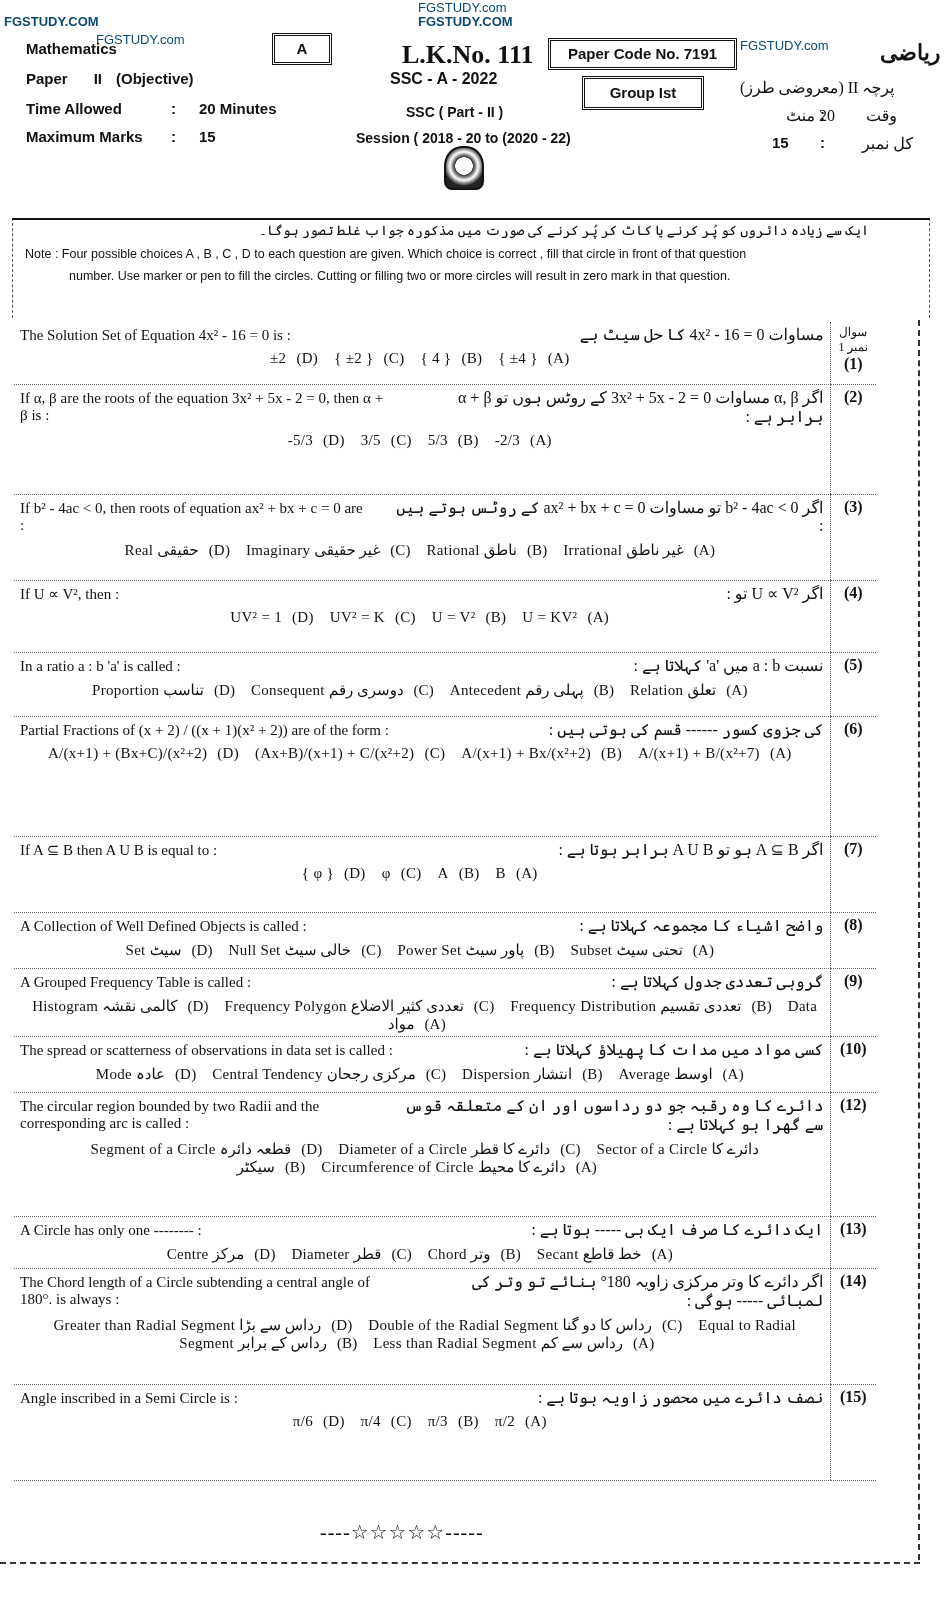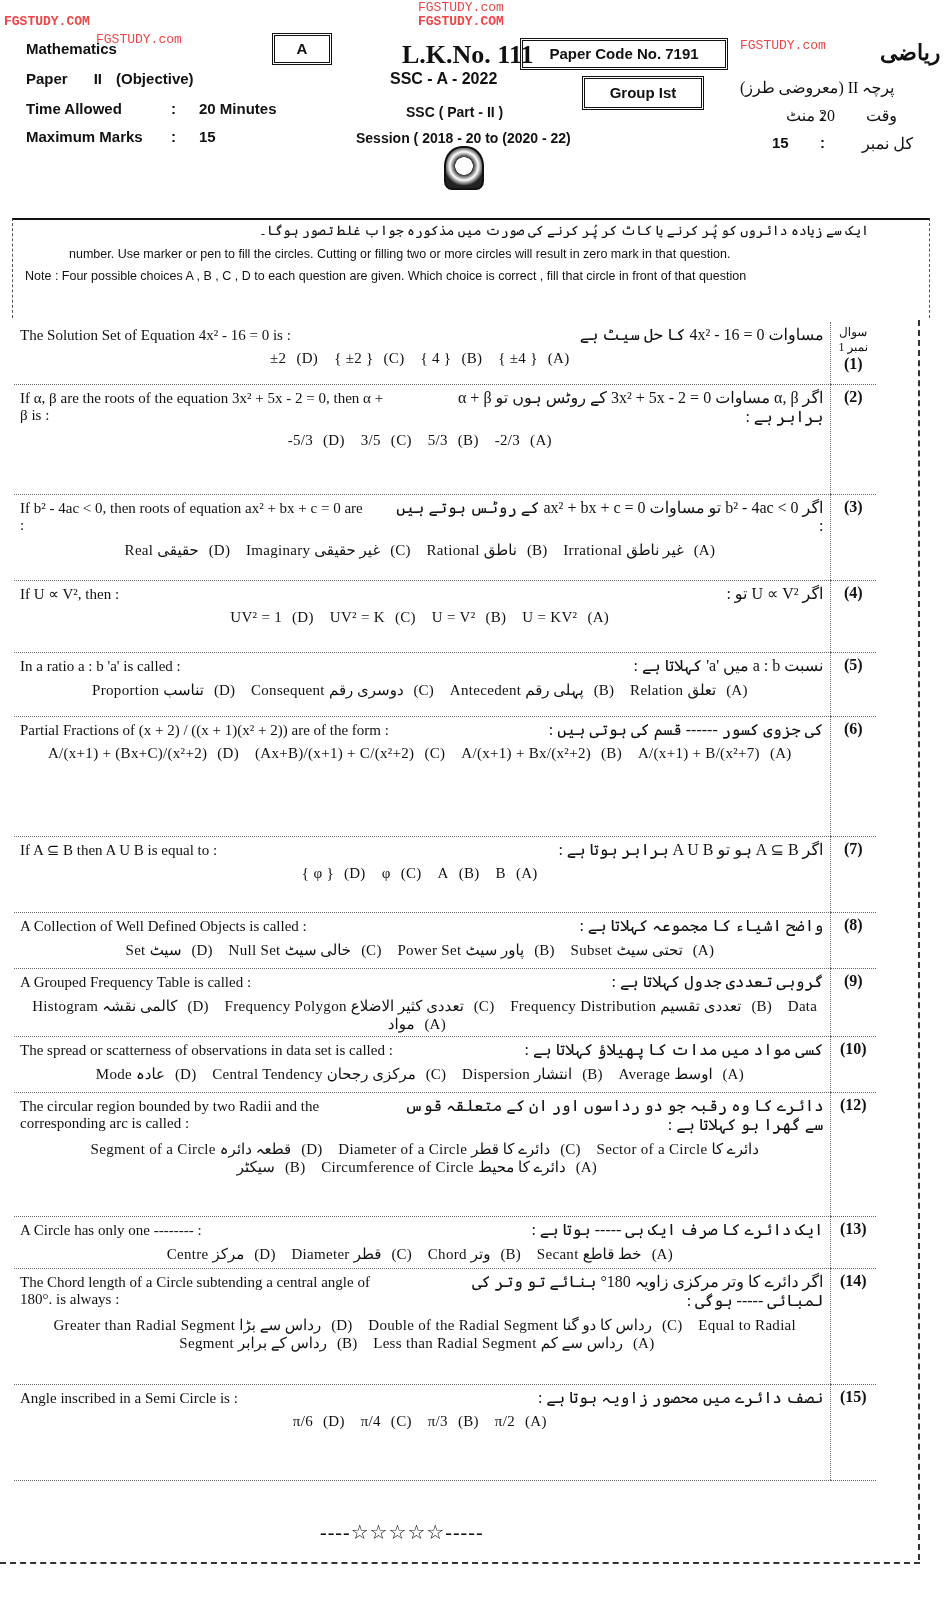--- a/index.html
+++ b/index.html
@@ -1,18 +1,18 @@
 <!DOCTYPE html>
 <html><head>
 <meta charset="utf-8">
 <style>
   * { box-sizing: border-box; margin: 0; padding: 0; }
   body { width: 945px; height: 1599px; background: #fff; color: #111; font-family: "Liberation Serif", serif; position: relative; overflow: hidden; }
   .abs { position: absolute; }
-  .wm { font-family: Liberation Mono, monospace; font-size: 13px; color: #ef4444; }
+  .wm { font-family: Liberation Sans, sans-serif; font-size: 13px; color: #0c4a6e; }
   .hdr { font-family: "Liberation Sans", sans-serif; font-weight: bold; font-size: 15px; }
   .box { border: 3px double #111; text-align: center; font-family: "Liberation Sans", sans-serif; font-weight: bold; font-size: 15px; }
   .urdu { direction: rtl; font-size: 16px; }
   .notebox { position: absolute; left: 12px; top: 218px; width: 918px; height: 100px; border-left: 1px dashed #555; border-right: 1px dashed #555; border-top: 2px solid #111; }
   .note-en { font-family: "Liberation Sans", sans-serif; font-size: 12.5px; }
   table.qs { position: absolute; left: 14px; top: 322px; width: 862px; border-collapse: collapse; }
   table.qs td { border-bottom: 1px dotted #666; vertical-align: top; padding: 3px 6px; font-size: 15px; }
   table.qs td.num { width: 46px; border-left: 1px dotted #666; text-align: center; font-weight: bold; font-size: 16px; }
   .row { display: flex; justify-content: space-between; align-items: baseline; gap: 22px; }
   .opts { text-align: center; margin-top: 6px; letter-spacing: 0.3px; }
@@ -45,42 +45,42 @@
 </div>
 <div class="abs" style="left:26px;top:128px;width:270px;display:flex;">
   <span class="hdr" style="width:145px;">Maximum Marks</span>
   <span class="hdr" style="width:28px;">:</span>
   <span class="hdr">15</span>
 </div>
 
 <div class="abs box" style="left:272px;top:33px;width:60px;height:32px;line-height:26px;">A</div>
 
 <div class="abs" style="left:402px;top:40px;font-weight:bold;font-size:26px;font-family:'Liberation Serif',serif;">L.K.No. 111</div>
-<div class="abs box" style="left:520px;top:38px;width:208px;height:32px;line-height:26px;">Paper Code No. 7191</div>
+<div class="abs box" style="left:548px;top:38px;width:189px;height:32px;line-height:26px;">Paper Code No. 7191</div>
 <div class="abs" style="left:390px;top:70px;font-weight:bold;font-size:16px;font-family:'Liberation Sans',sans-serif;">SSC - A - 2022</div>
 <div class="abs box" style="left:582px;top:76px;width:122px;height:34px;line-height:28px;">Group Ist</div>
 <div class="abs hdr" style="left:406px;top:104px;font-size:14px;">SSC ( Part - II )</div>
 <div class="abs hdr" style="left:356px;top:130px;font-size:14px;">Session ( 2018 - 20 to  (2020 - 22)</div>
 
 <div class="abs urdu" style="left:880px;top:40px;font-size:22px;font-weight:bold;">ریاضی</div>
 <div class="abs urdu" style="left:862px;top:78px;">پرچہ</div>
 <div class="abs urdu" style="left:740px;top:78px;">II (معروضی طرز)</div>
 <div class="abs urdu" style="left:866px;top:106px;">وقت</div>
 <div class="abs urdu" style="left:786px;top:106px;font-weight:normal;">20 منٹ</div>
 <div class="abs urdu" style="left:862px;top:134px;">کل نمبر</div>
 <div class="abs hdr" style="left:772px;top:134px;">15</div>
 <div class="abs hdr" style="left:820px;top:106px;">:</div>
 <div class="abs hdr" style="left:820px;top:134px;">:</div>
 
 <div class="logo"></div>
 
 <div class="notebox">
   <div class="urdu" style="padding:2px 60px 0 8px;font-size:13.5px;">ایک سے زیادہ دائروں کو پُر کرنے یا کاٹ کر پُر کرنے کی صورت میں مذکورہ جواب غلط تصور ہوگا۔</div>
+  <div class="note-en" style="padding:8px 0 0 12px;">Note : Four possible choices A , B , C , D to each question are given. Which choice is correct , fill that circle in front of that question</div>
   <div class="note-en" style="padding:8px 0 0 56px;">number. Use marker or pen to fill the circles. Cutting or filling two or more circles will result in zero mark in that question.</div>
-  <div class="note-en" style="padding:8px 0 0 12px;">Note : Four possible choices A , B , C , D to each question are given. Which choice is correct , fill that circle in front of that question</div>
 </div>
 
 <div class="rightedge"></div>
 
 <table class="qs">
   <tbody id="qbody">
       <tr style="height: 62px;">
         <td>
           <div class="row">
             <span>The Solution Set of Equation 4x² - 16 = 0 is :</span>

